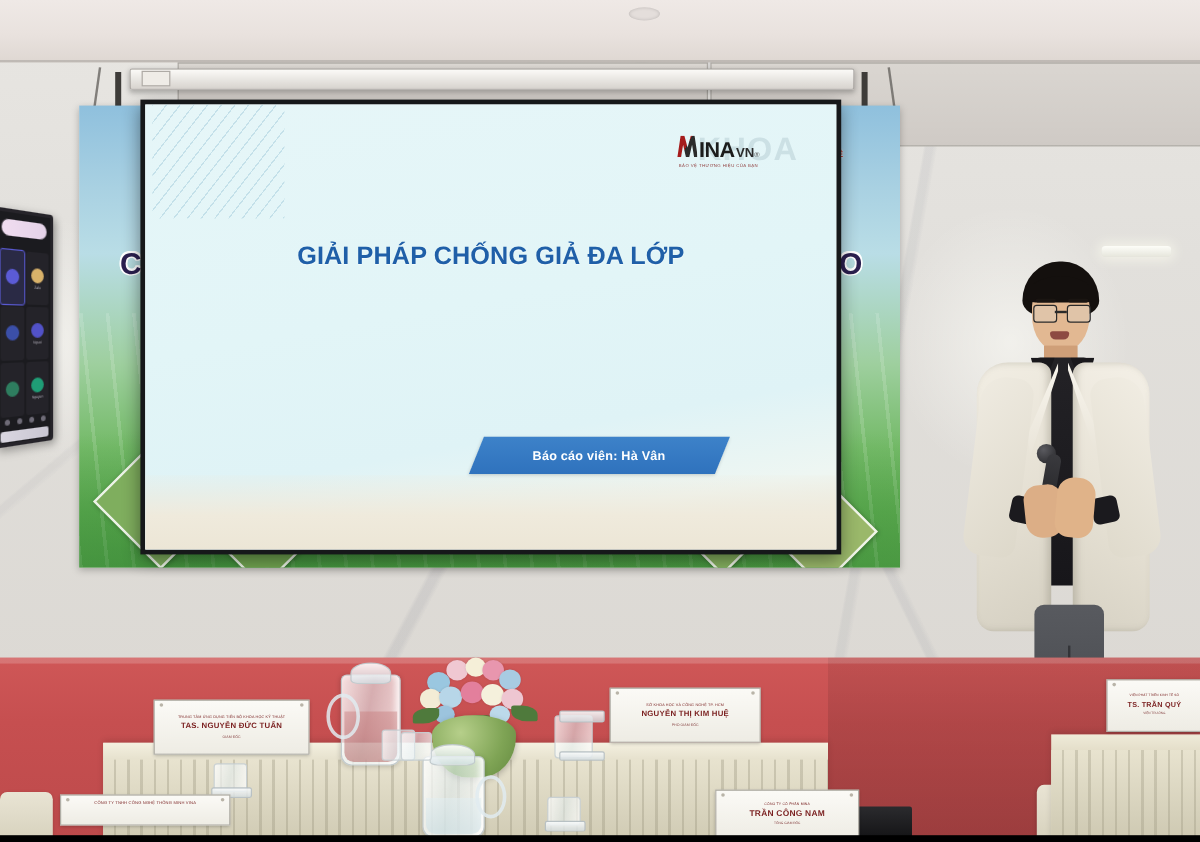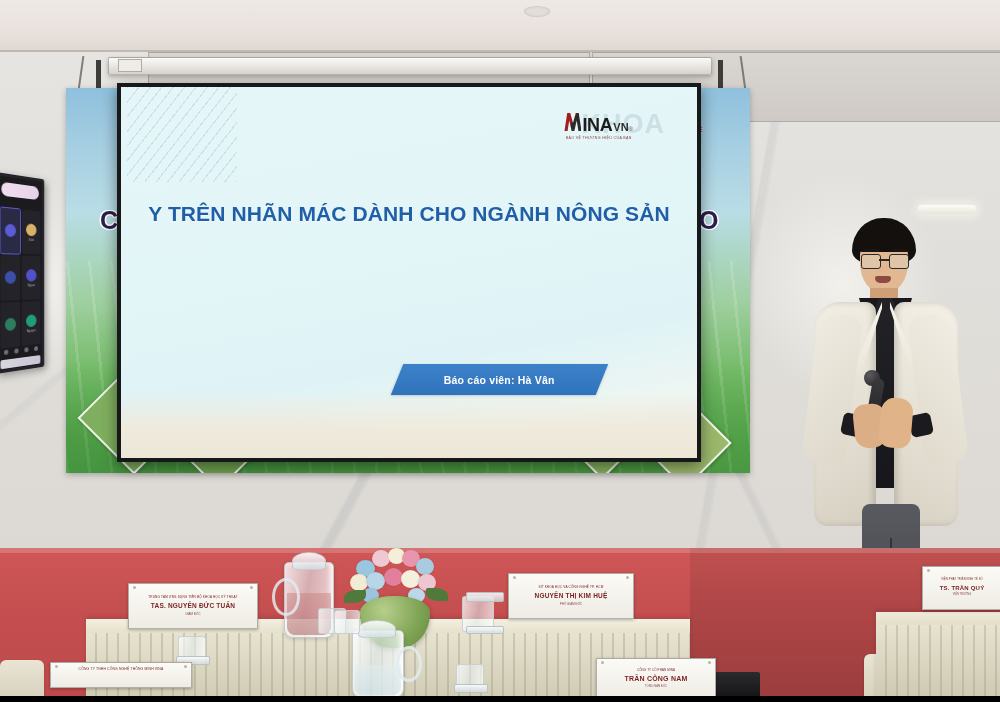--- a/index.html
+++ b/index.html
@@ -470,21 +470,21 @@
           <div class="mina-row">
             <span class="mina-m"></span>
             <span class="mina-ina">INA</span>
             <span class="mina-vn">VN</span>
             <span class="mina-reg">®</span>
           </div>
           <div class="mina-tag">BẢO VỆ THƯƠNG HIỆU CỦA BẠN</div>
         </div>
 
         <div class="slide-title">
-          <span class="l2">Y TRÊN NHÃN MÁC DÀNH CHO NGÀNH NÔNG SẢN</span>
+          <span>GIẢI PHÁP CHỐNG GIẢ ĐA LỚP</span>
         </div>
 
         <div class="presenter-banner">
           <span>Báo cáo viên: Hà Vân</span>
         </div>
 
         <div class="slide-bottom-strip"></div>
       </div>
     </div>
   </div>

